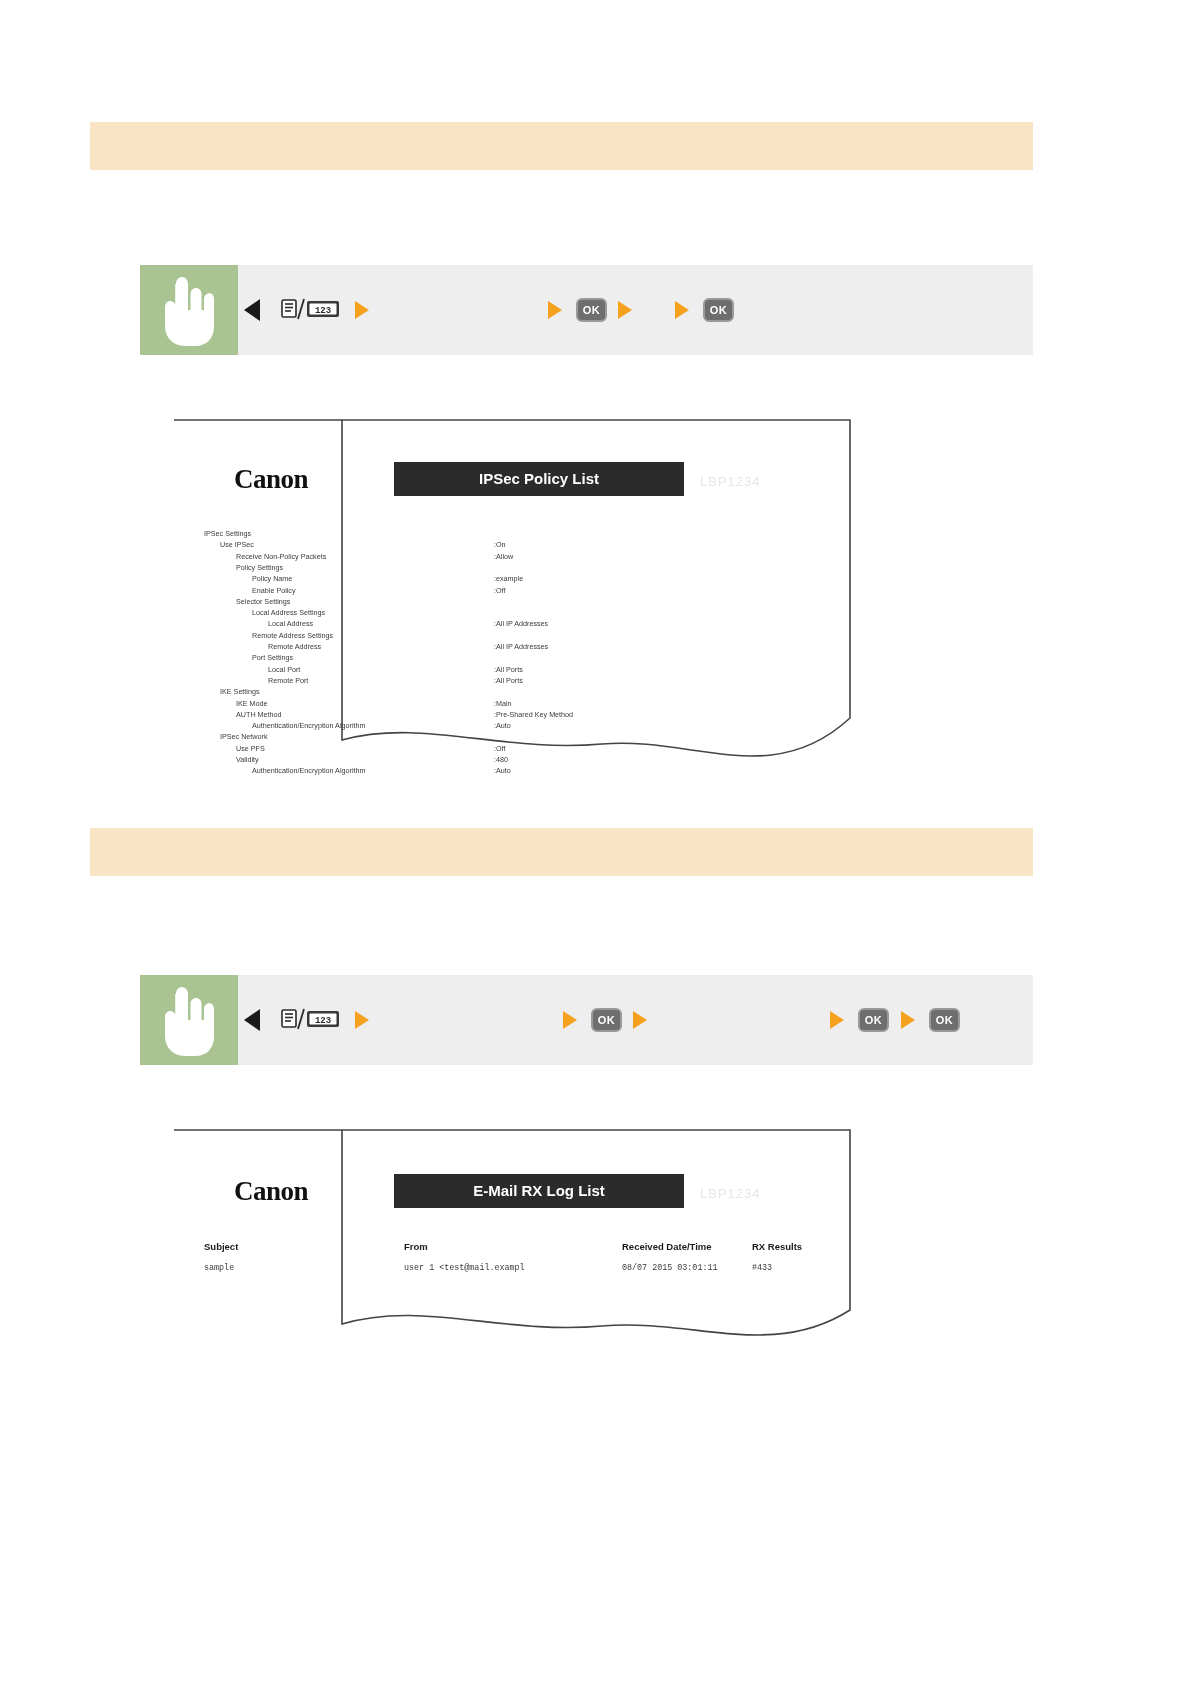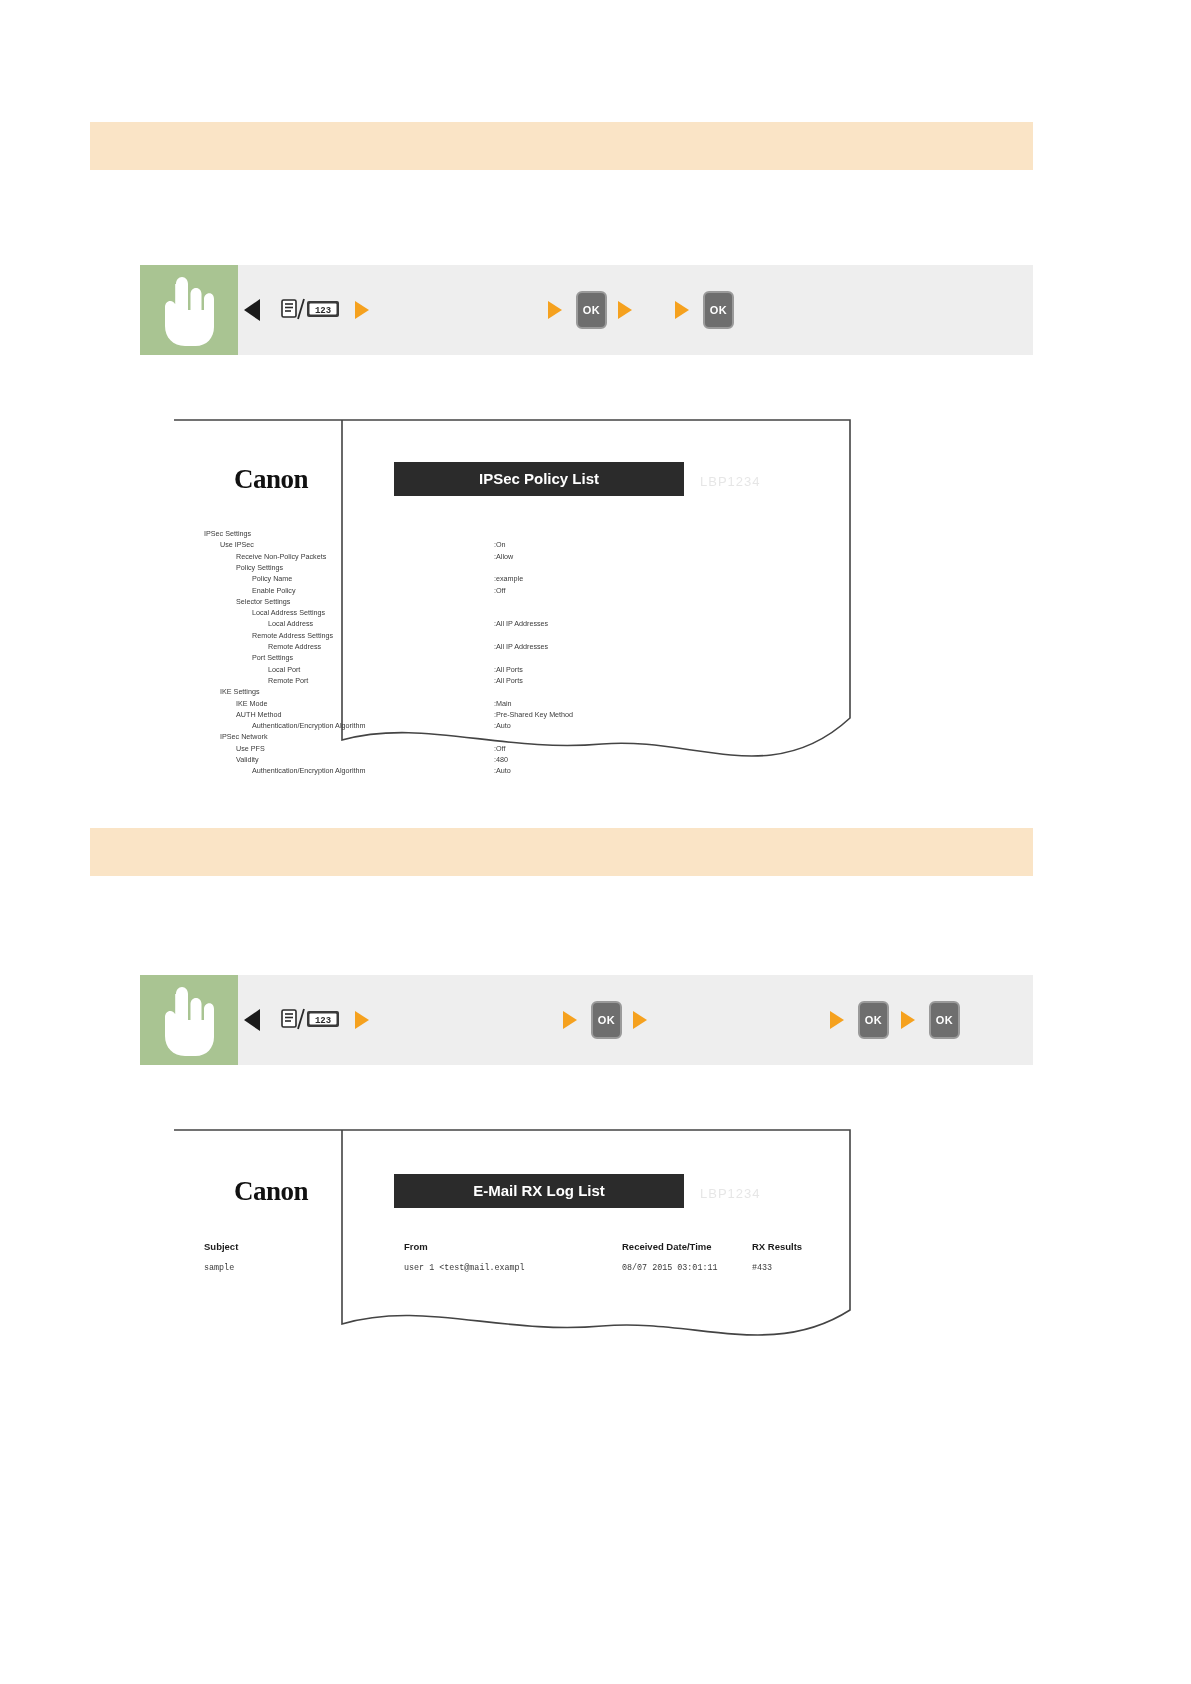--- a/index.html
+++ b/index.html
@@ -94,21 +94,21 @@
 
   
   .report-icon { display: inline-block; vertical-align: middle; }
 
   
   .ok-key {
     display: inline-flex;
     align-items: center;
     justify-content: center;
     width: 31px;
-    height: 38px;
+    height: 24px;
     background: #6e6e6e;
     border: 2px solid #9a9a9a;
     border-radius: 6px;
     color: #ffffff;
     font-size: 11px;
     font-weight: bold;
     letter-spacing: 0.5px;
     font-family: "Liberation Sans", sans-serif;
   }
 

